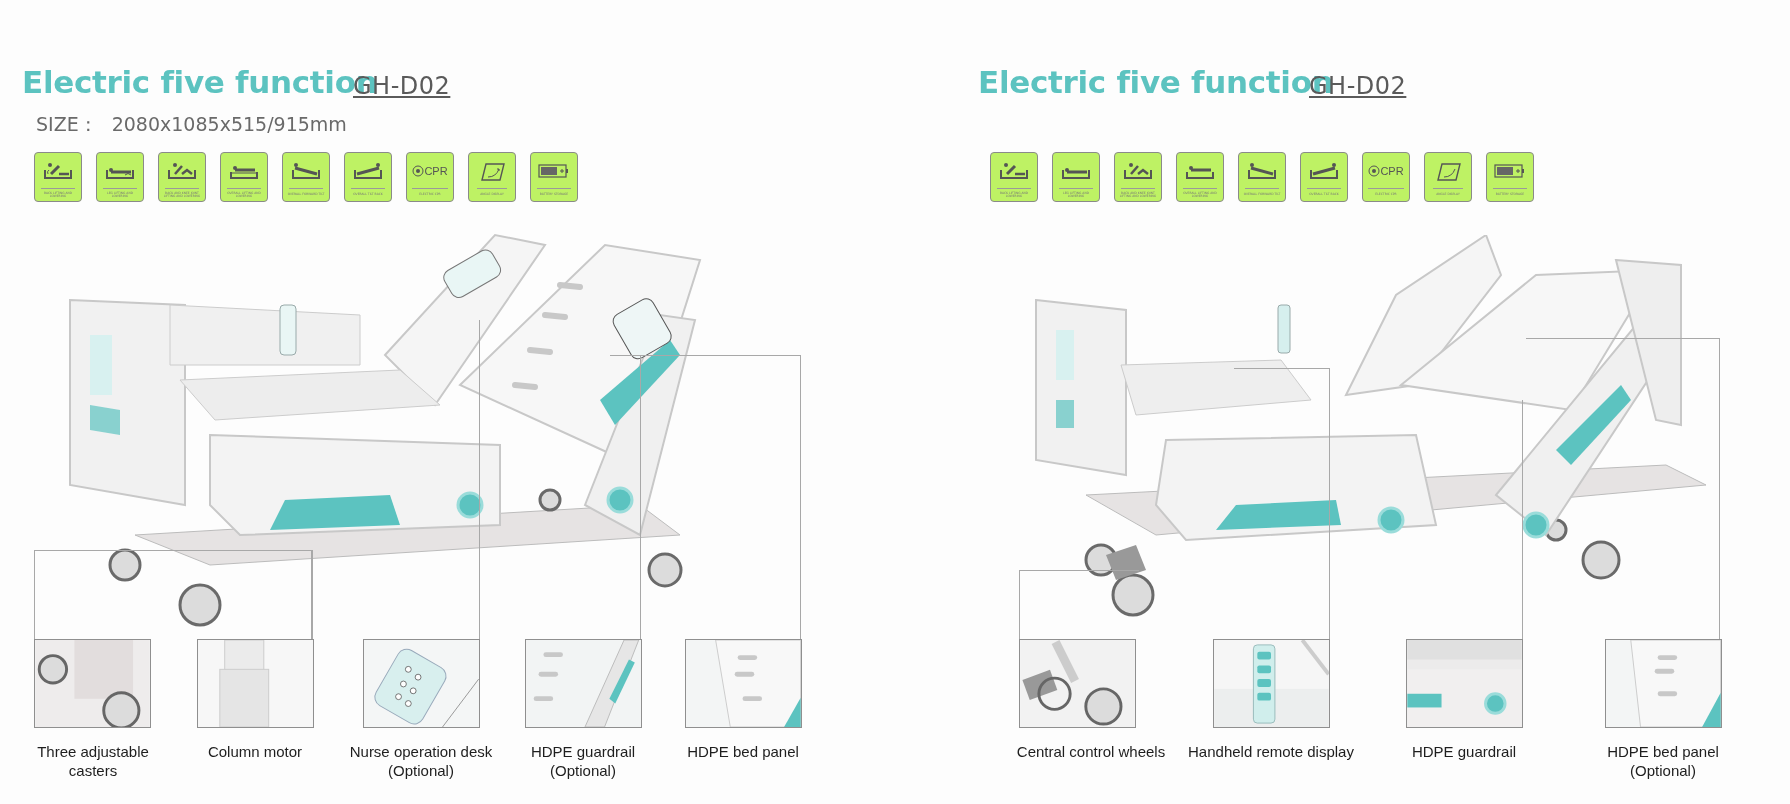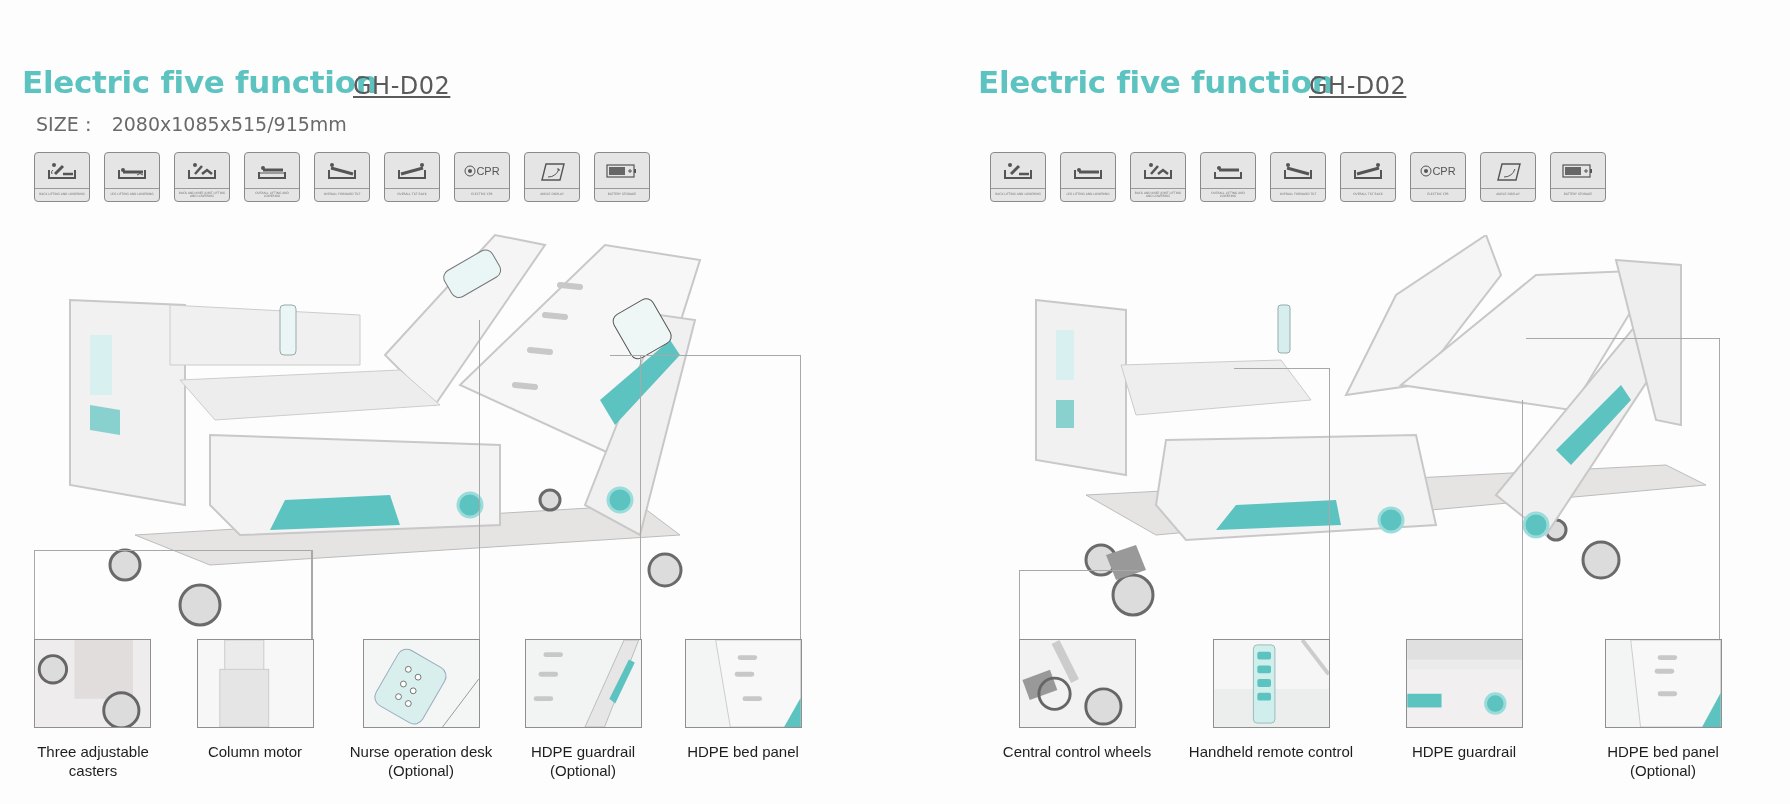--- a/index.html
+++ b/index.html
@@ -9,21 +9,21 @@
   .panel { position: absolute; top: 0; height: 804px; }
   .panel.left { left: 0; width: 895px; }
   .panel.right { left: 956px; width: 834px; }
 
   .title { position: absolute; top: 64px; left: 22px; font-size: 31px; color: #5cc3c0; white-space: nowrap; letter-spacing: -0.3px; }
   .model { position: absolute; top: 72px; left: 353px; font-size: 24px; color: #5a5a5a; white-space: nowrap; letter-spacing: 0.5px; text-decoration: underline; }
   .size { position: absolute; top: 112px; left: 36px; font-size: 19px; color: #6a6a6a; white-space: nowrap; }
   .size .sz-label { margin-right: 14px; }
 
   .icons { position: absolute; top: 152px; left: 34px; display: flex; gap: 14px; }
-  .icon-tile { width: 56px; height: 50px; border: 1.4px solid #8a8a8a; border-radius: 4px; background: #e5e5e5; display: flex; flex-direction: column; }
+  .icon-tile { width: 48px; height: 50px; border: 1.4px solid #8a8a8a; border-radius: 4px; background: #bef264; display: flex; flex-direction: column; align-items: center; }
   .icon-tile .glyph { height: 36px; display: flex; align-items: center; justify-content: center; border-bottom: 1px solid #9a9a9a; }
   .icon-tile .cap { flex: 1; font-size: 3px; line-height: 3.4px; color: #777; text-align: center; display: flex; align-items: center; justify-content: center; padding: 0 2px; text-transform: uppercase; overflow: hidden; }
   .icon-tile svg { display: block; }
   .cpr-text { font-size: 11px; color: #555; font-family: "Liberation Sans", sans-serif; }
 
   
   .bed { position: absolute; }
   .bed svg { display: block; }
 
   
@@ -442,26 +442,26 @@
         <path d="M25 0h92v89H35z" fill="#f8f8f8" stroke="#ccc"></path>
         <g stroke="#c8c8c8" stroke-width="5" stroke-linecap="round">
           <line x1="55" y1="18" x2="70" y2="18"></line>
           <line x1="52" y1="32" x2="67" y2="32"></line>
           <line x1="55" y1="55" x2="70" y2="55"></line>
         </g>
         <path d="M98 89l19-35v35z" fill="#5cc3c0"></path>
       </svg>
   </div>
 
-  <div class="label" style="left:26px;">
+  <div class="label" style="left:40px;">
       <div>Central control wheels</div>
       <div></div>
     </div>
   <div class="label" style="left:220px;">
-      <div>Handheld remote control</div>
+      <div>Handheld remote display</div>
       <div></div>
     </div>
   <div class="label" style="left:413px;">
       <div>HDPE guardrail</div>
       <div></div>
     </div>
   <div class="label" style="left:612px;">
       <div>HDPE bed panel</div>
       <div>(Optional)</div>
     </div>

